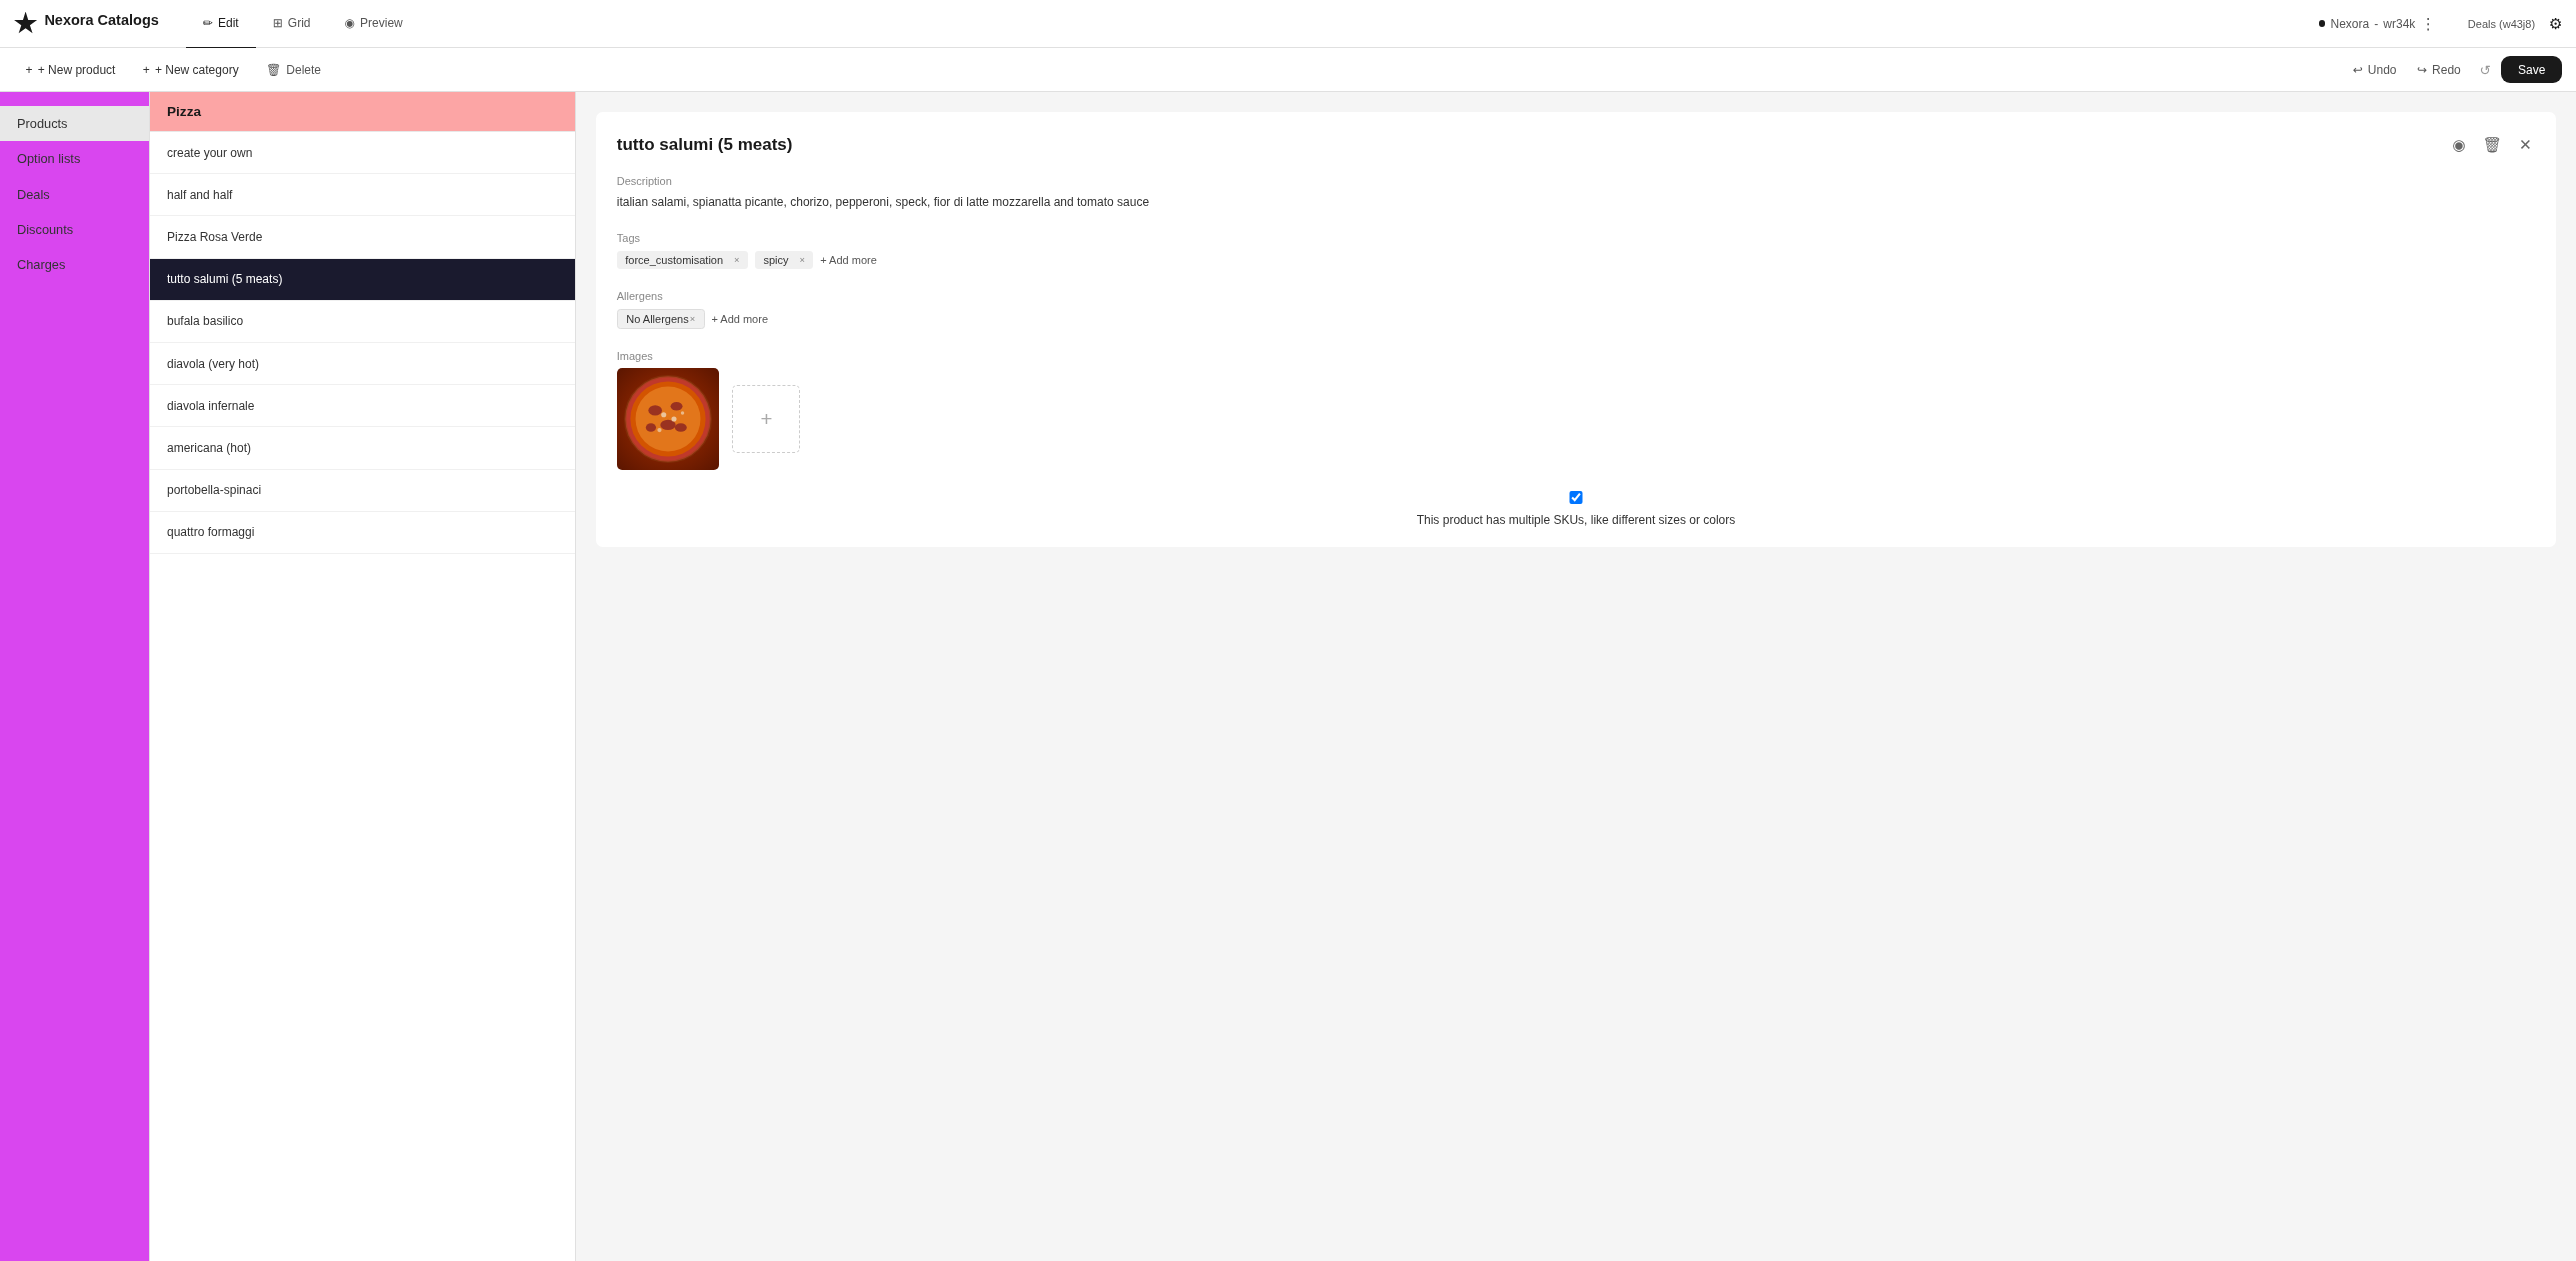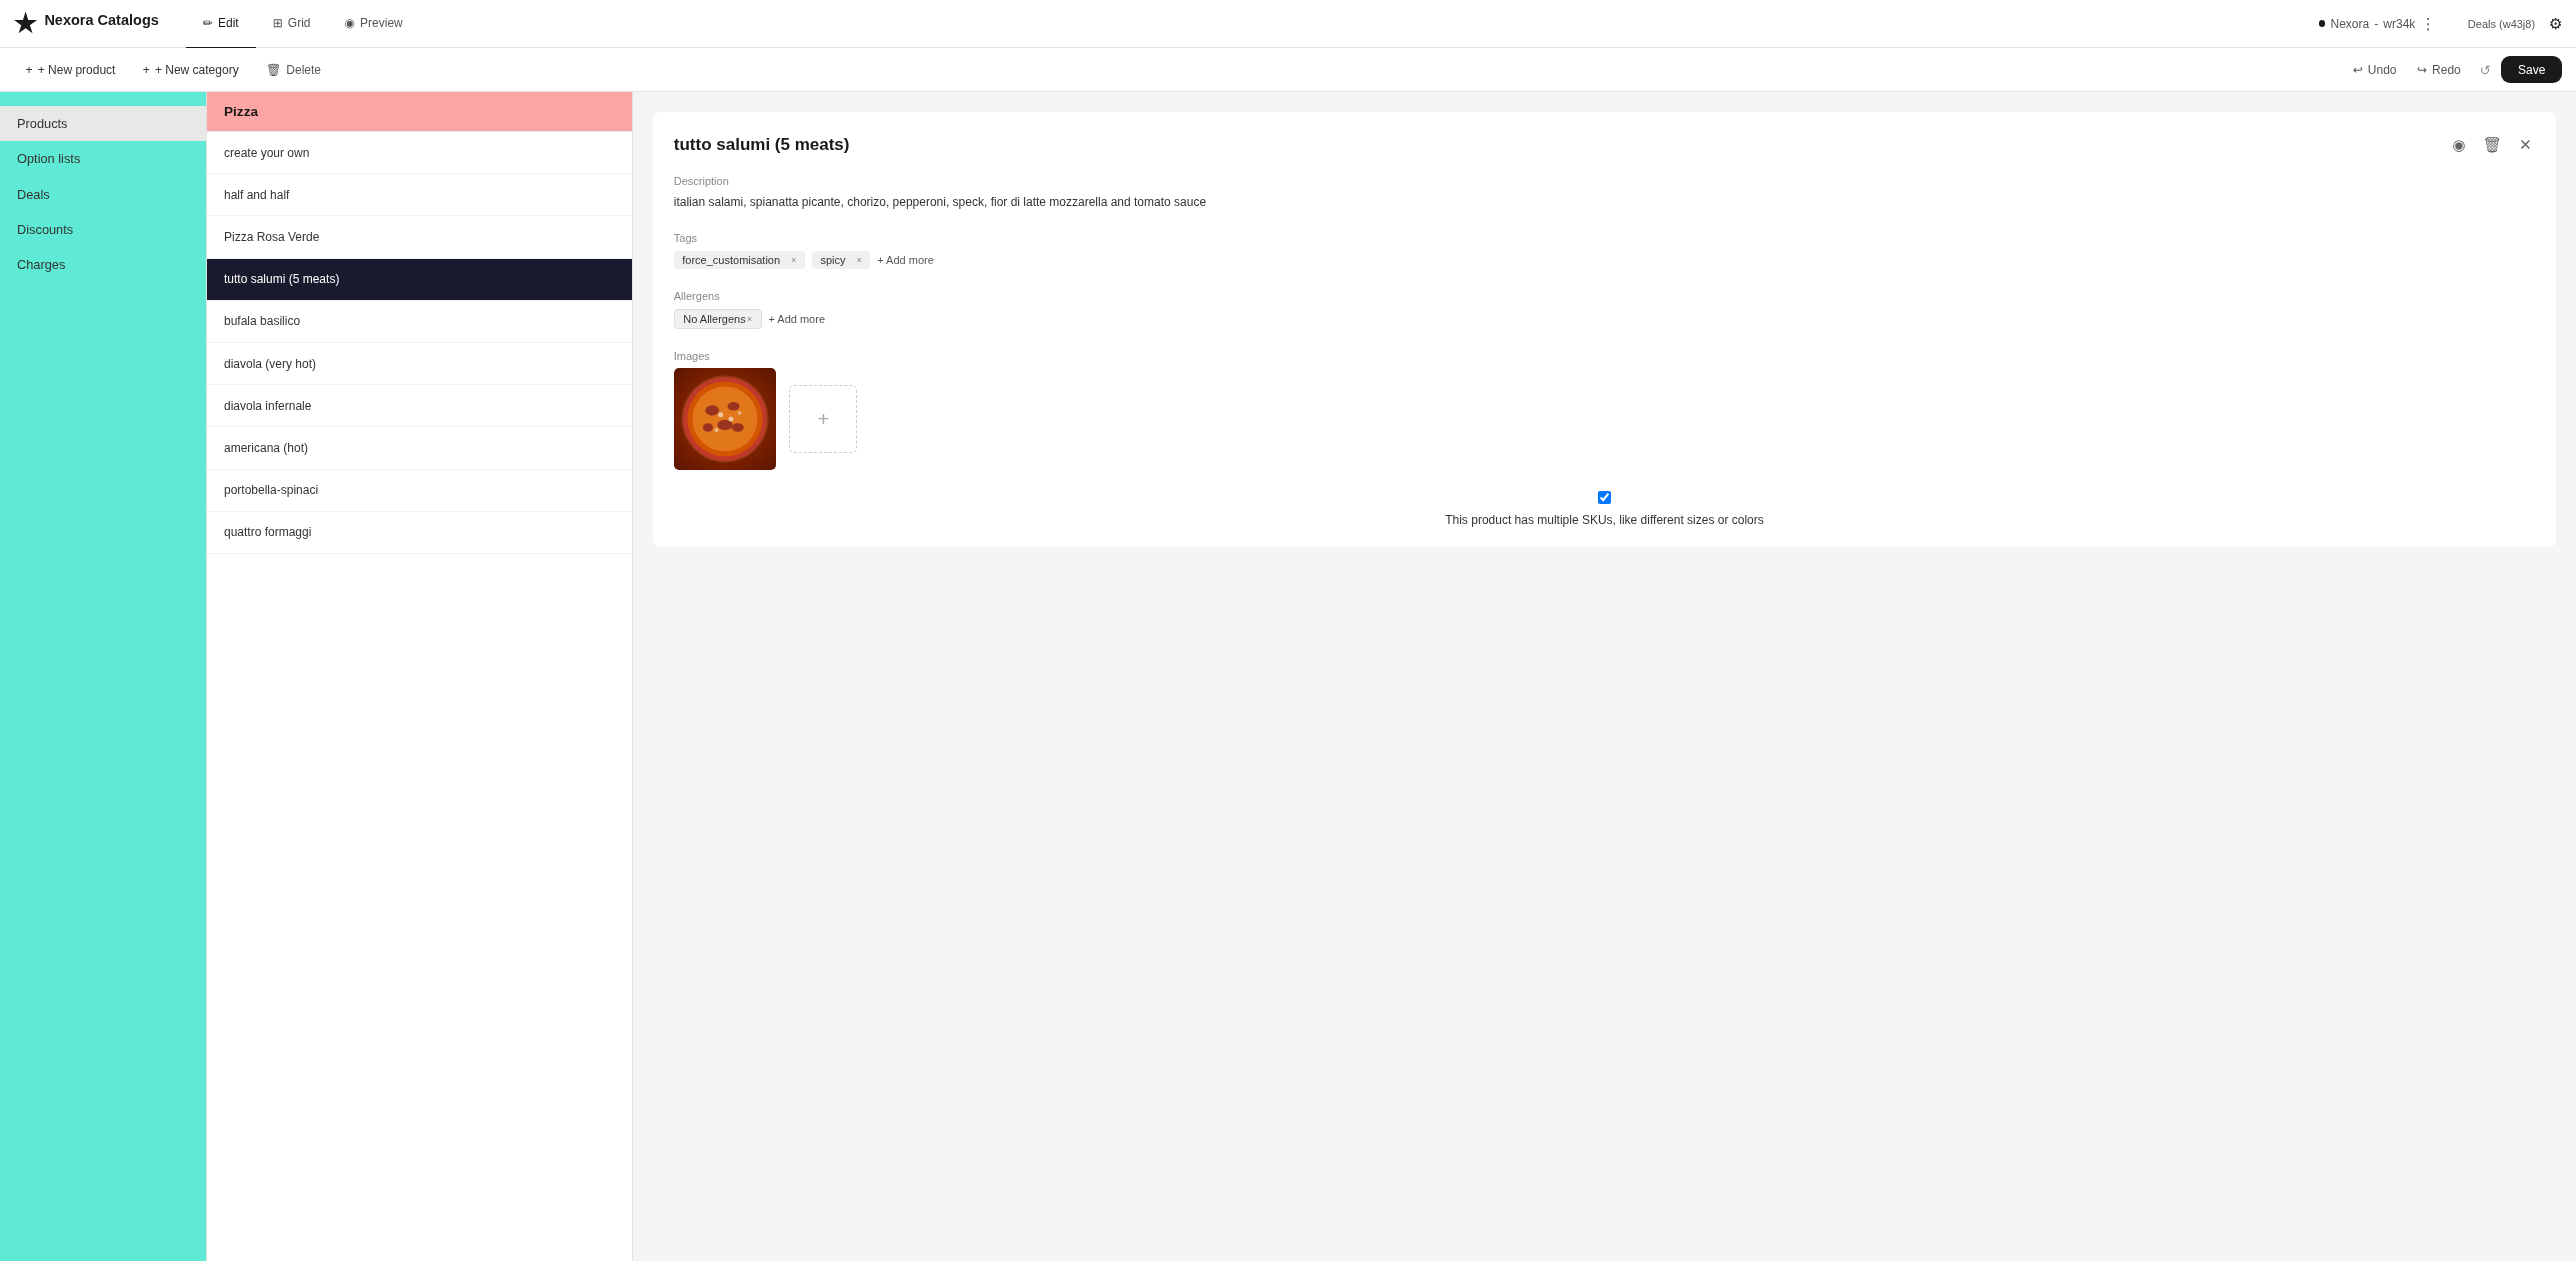--- a/index.html
+++ b/index.html
@@ -62,21 +62,21 @@
       font-size: 12px; font-weight: 500;
     }
 
     
     .main-layout {
       display: flex; height: calc(100vh - 92px);
     }
 
     
     .sidebar {
-      width: 207px; background: #5eead4; border-right: 0.9px solid #e0e0e0;
+      width: 150px; background: #d946ef; border-right: 0.9px solid #e0e0e0;
       padding: 13.6px 0; flex-shrink: 0;
     }
     .sidebar-item {
       padding: 10.2px 17px; cursor: pointer; font-size: 12.8px; color: #333;
       border-radius: 0;
     }
     .sidebar-item.active { background: #e8e8e8; font-weight: 500; }
 
     
     .product-list {

